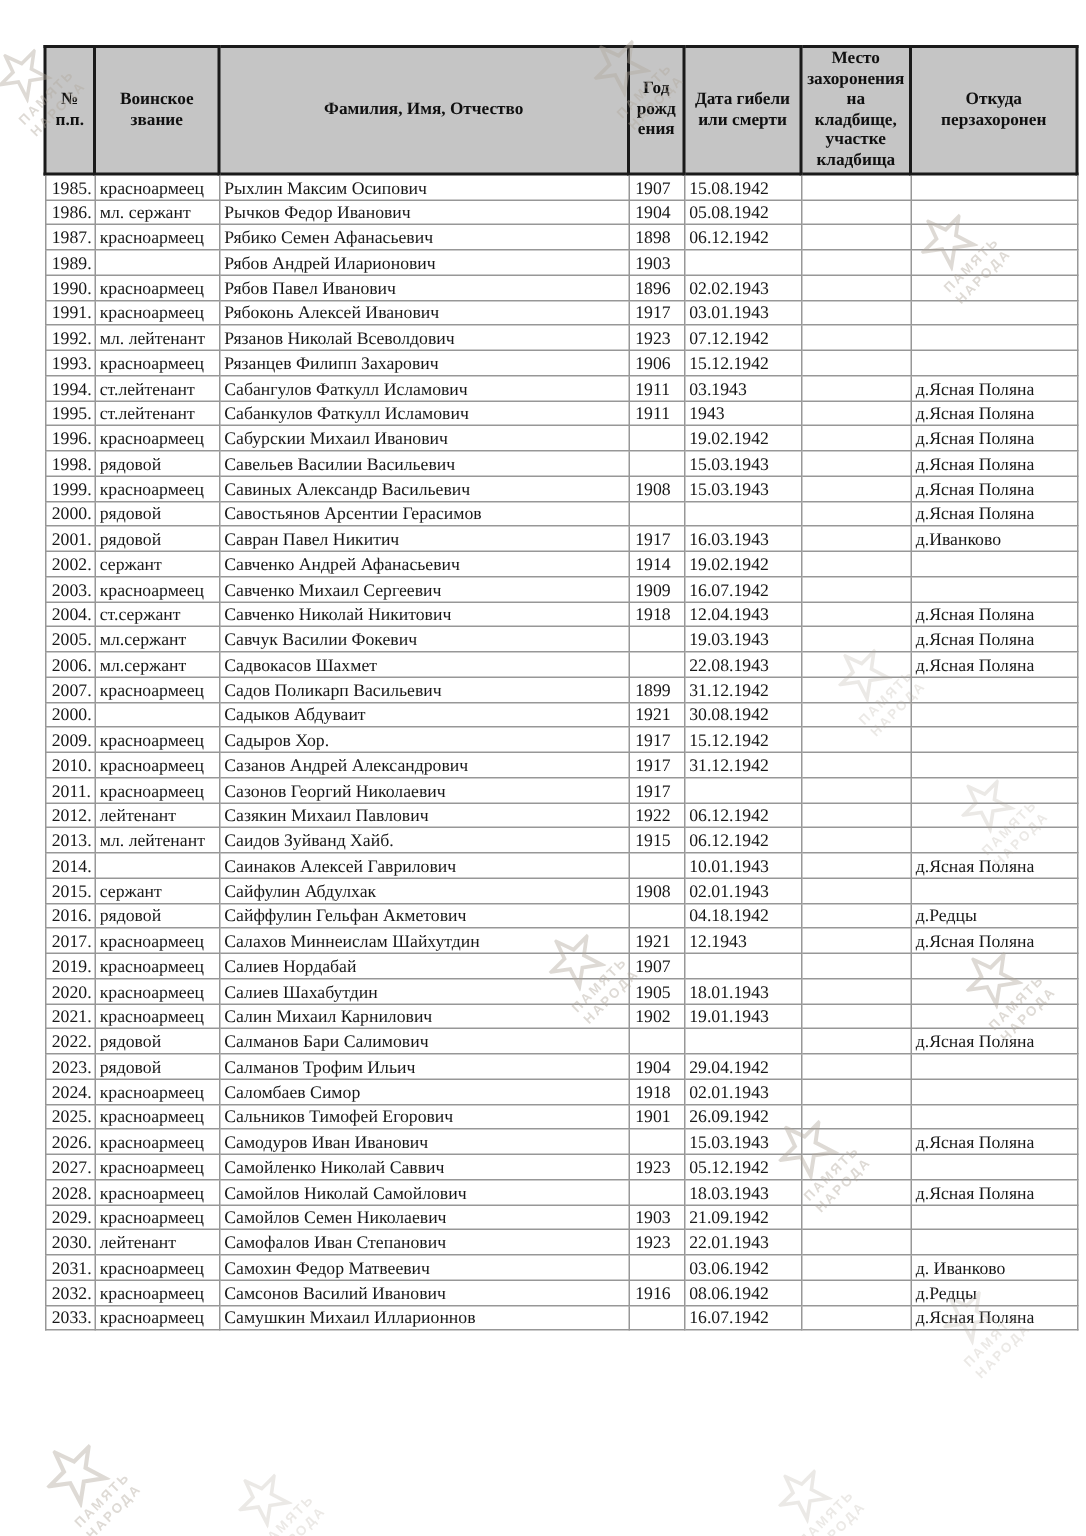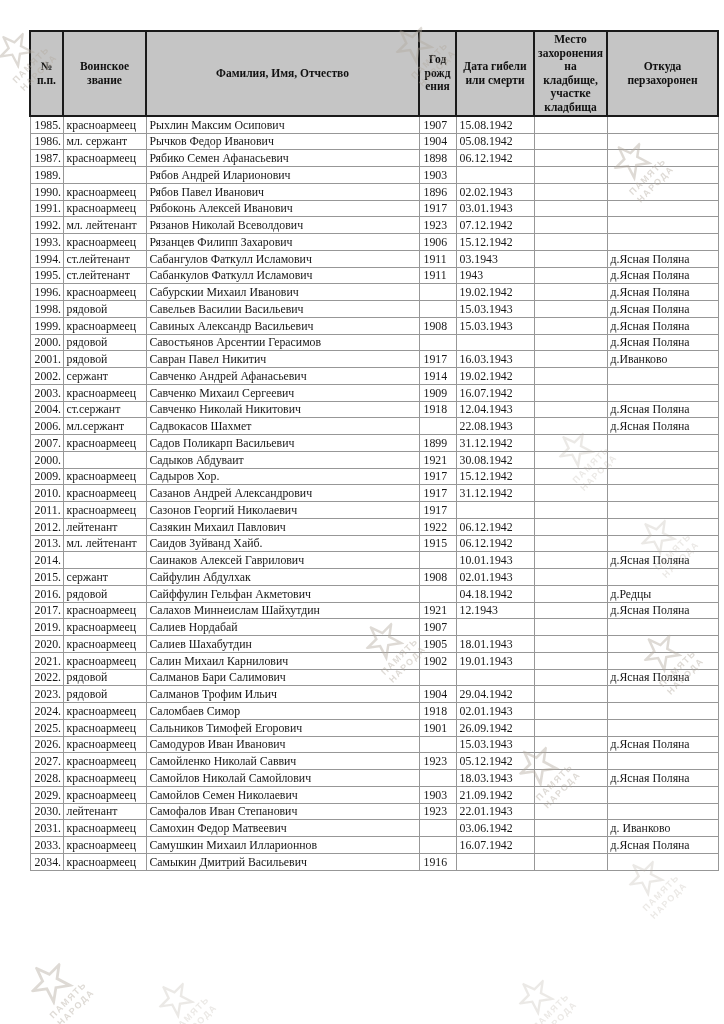--- a/index.html
+++ b/index.html
@@ -303,20 +303,29 @@
         <tr>
           <td class="c-num">2004.</td>
           <td class="c-rank">ст.сержант</td>
           <td class="c-name">Савченко Николай Никитович</td>
           <td class="c-birth">1918</td>
           <td class="c-death">12.04.1943</td>
           <td class="c-burial"></td>
           <td class="c-reburied">д.Ясная Поляна</td>
         </tr>
         <tr>
+          <td class="c-num">2005.</td>
+          <td class="c-rank">мл.сержант</td>
+          <td class="c-name">Савчук Василии Фокевич</td>
+          <td class="c-birth"></td>
+          <td class="c-death">19.03.1943</td>
+          <td class="c-burial"></td>
+          <td class="c-reburied">д.Ясная Поляна</td>
+        </tr>
+        <tr>
           <td class="c-num">2006.</td>
           <td class="c-rank">мл.сержант</td>
           <td class="c-name">Садвокасов Шахмет</td>
           <td class="c-birth"></td>
           <td class="c-death">22.08.1943</td>
           <td class="c-burial"></td>
           <td class="c-reburied">д.Ясная Поляна</td>
         </tr>
         <tr>
           <td class="c-num">2007.</td>
@@ -528,33 +537,33 @@
         <tr>
           <td class="c-num">2031.</td>
           <td class="c-rank">красноармеец</td>
           <td class="c-name">Самохин Федор Матвеевич</td>
           <td class="c-birth"></td>
           <td class="c-death">03.06.1942</td>
           <td class="c-burial"></td>
           <td class="c-reburied">д. Иванково</td>
         </tr>
         <tr>
+          <td class="c-num">2032.</td>
+          <td class="c-rank">красноармеец</td>
+          <td class="c-name">Самсонов Василий Иванович</td>
+          <td class="c-birth">1916</td>
+          <td class="c-death">08.06.1942</td>
+          <td class="c-burial"></td>
+          <td class="c-reburied">д.Редцы</td>
+        </tr>
+        <tr>
           <td class="c-num">2033.</td>
           <td class="c-rank">красноармеец</td>
           <td class="c-name">Самушкин Михаил Илларионнов</td>
           <td class="c-birth"></td>
           <td class="c-death">16.07.1942</td>
           <td class="c-burial"></td>
           <td class="c-reburied">д.Ясная Поляна</td>
-        </tr>
-        <tr>
-          <td class="c-num">2034.</td>
-          <td class="c-rank">красноармеец</td>
-          <td class="c-name">Самыкин Дмитрий Васильевич</td>
-          <td class="c-birth">1916</td>
-          <td class="c-death"></td>
-          <td class="c-burial"></td>
-          <td class="c-reburied"></td>
         </tr>
       </tbody>
   </table>
 
 </div>
 
 </body></html>

